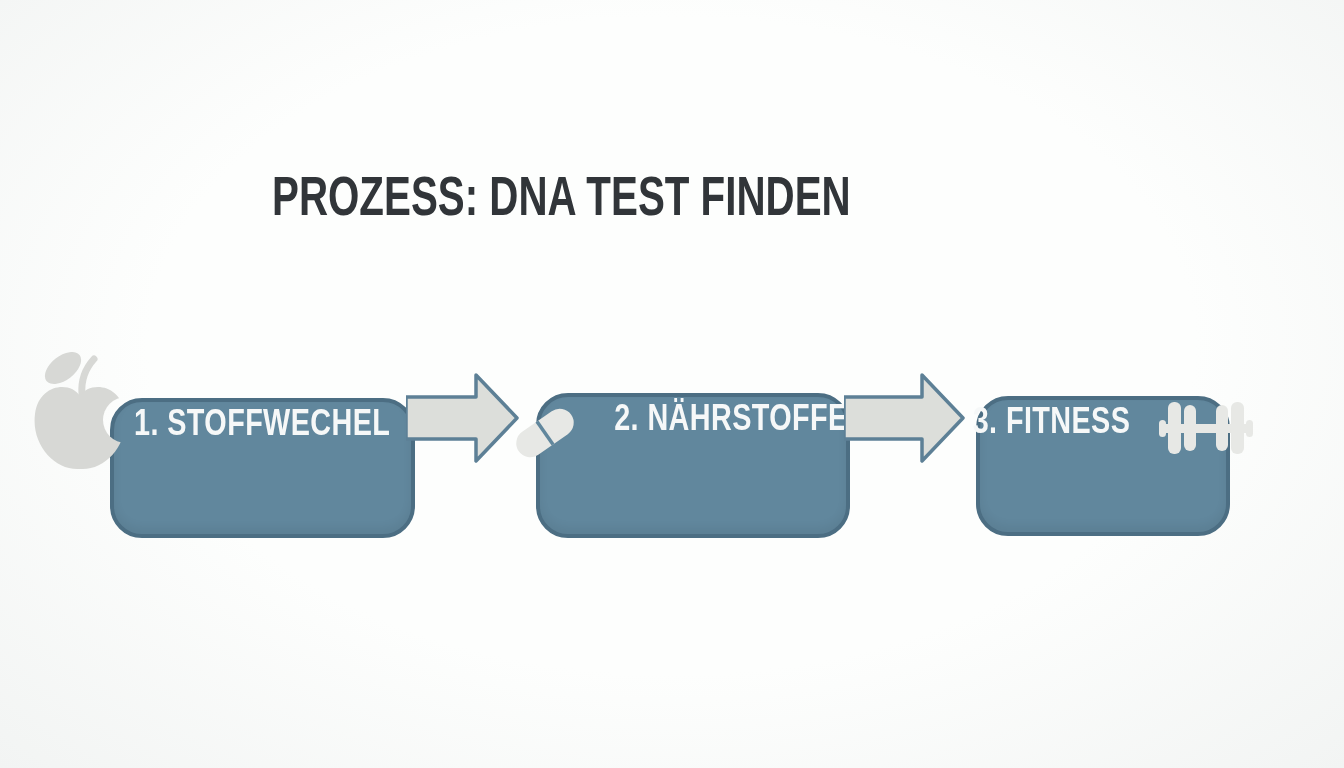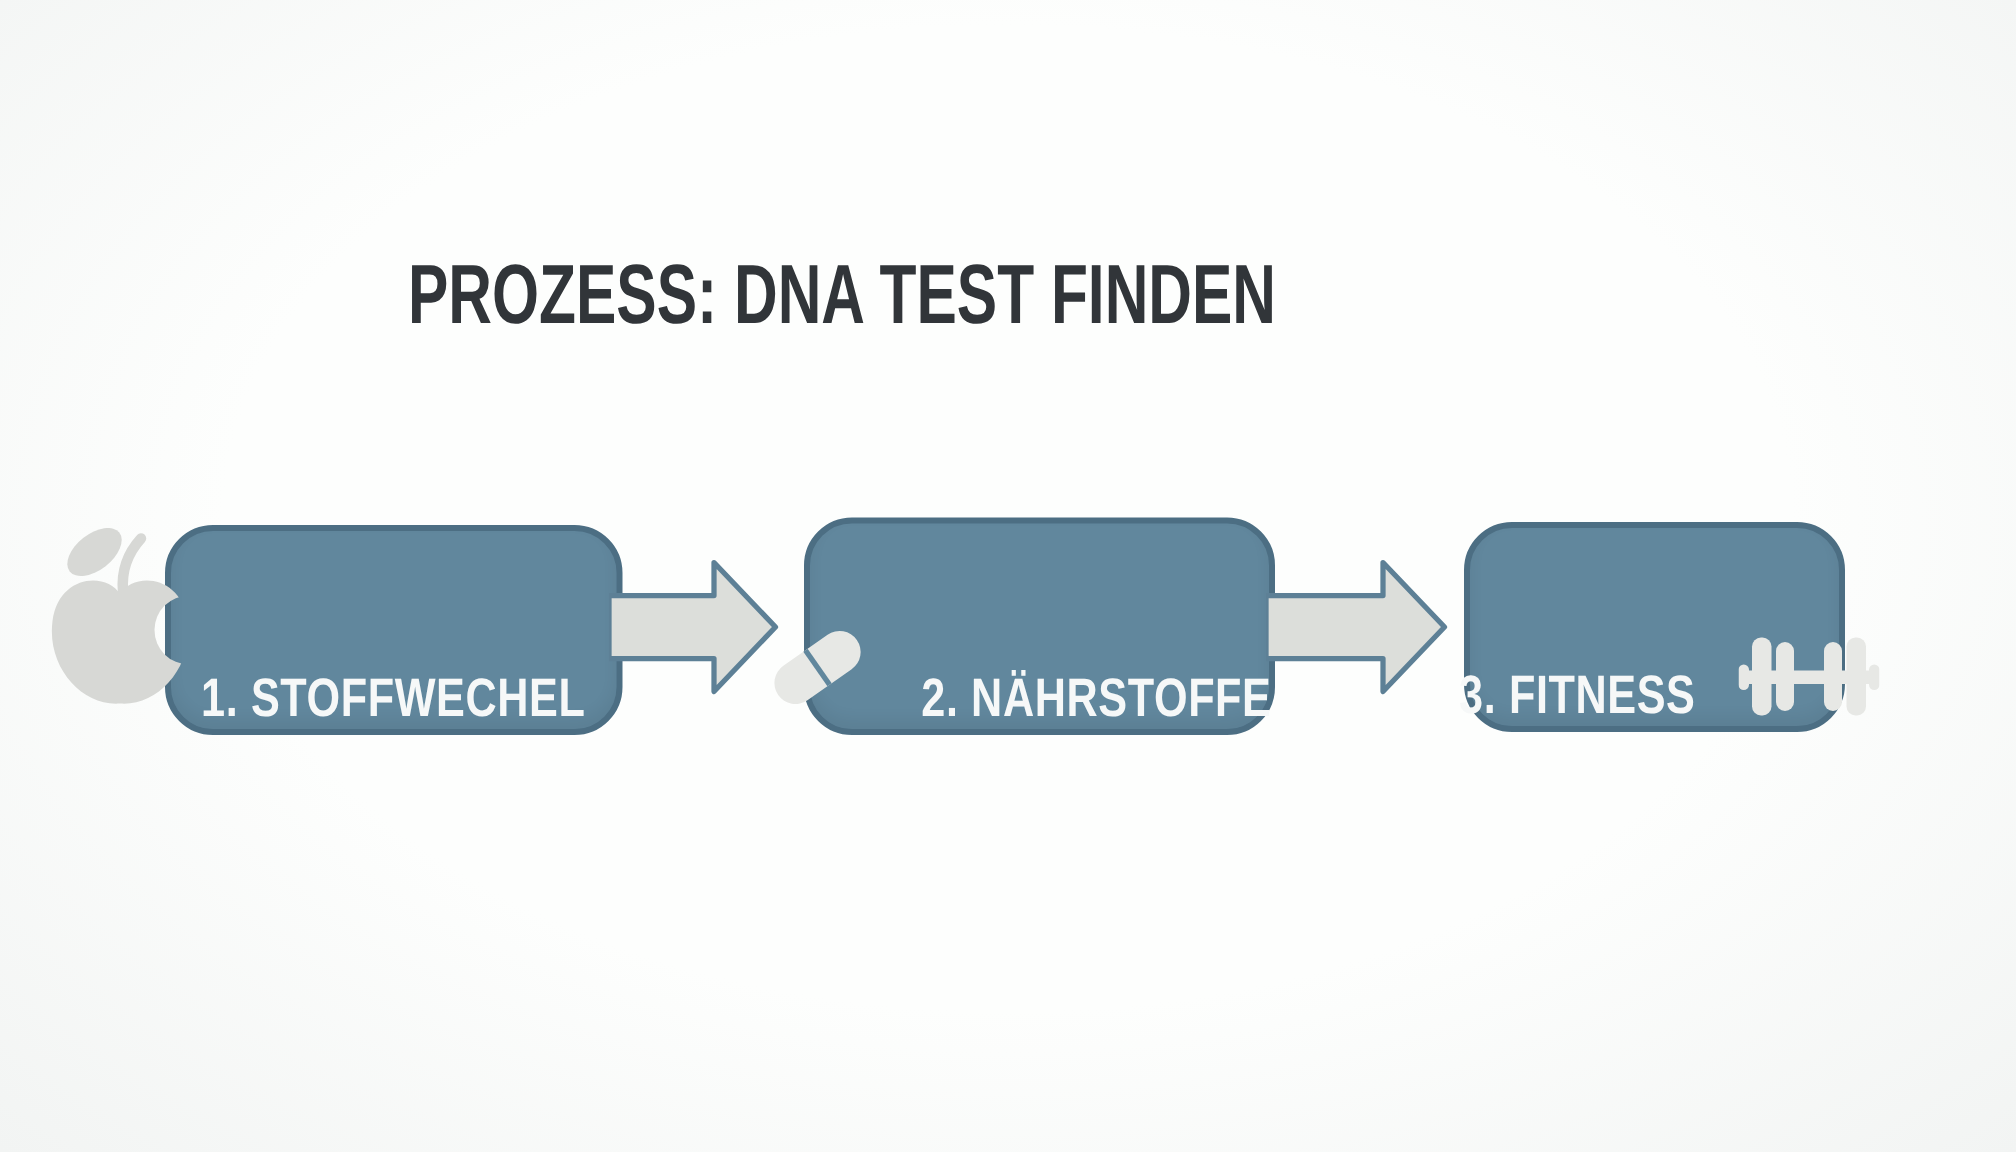--- a/index.html
+++ b/index.html
@@ -28,27 +28,28 @@
     color: var(--title-color, #313539);
     letter-spacing: 0px;
     white-space: nowrap;
     transform: scaleX(0.72);
     transform-origin: left center;
   }
   .step-box {
     position: absolute;
     box-sizing: border-box;
     display: flex;
-    align-items: flex-end;
+    align-items: flex-start;
     justify-content: center;
     background: var(--box-fill, #61879d);
     border: 4px solid var(--box-border, #4c6e83);
     border-radius: 32px;
     z-index: 2;
     box-shadow: inset 0 -6px 10px rgba(0,0,0,0.06);
+    margin-top: 48px;
   }
   .step-box-1 { left: 110px; top: 350px; width: 305px; height: 140px; }
   .step-box-2 { left: 536px; top: 345px; width: 314px; height: 145px; gap: 0; }
   .step-box-3 { left: 976px; top: 348px; width: 254px; height: 140px; gap: 2px; }
   .step-label {
     font-size: 36px;
     font-weight: 800;
     color: var(--label-color, #f6f8f8);
     white-space: nowrap;
     letter-spacing: 0.5px;

